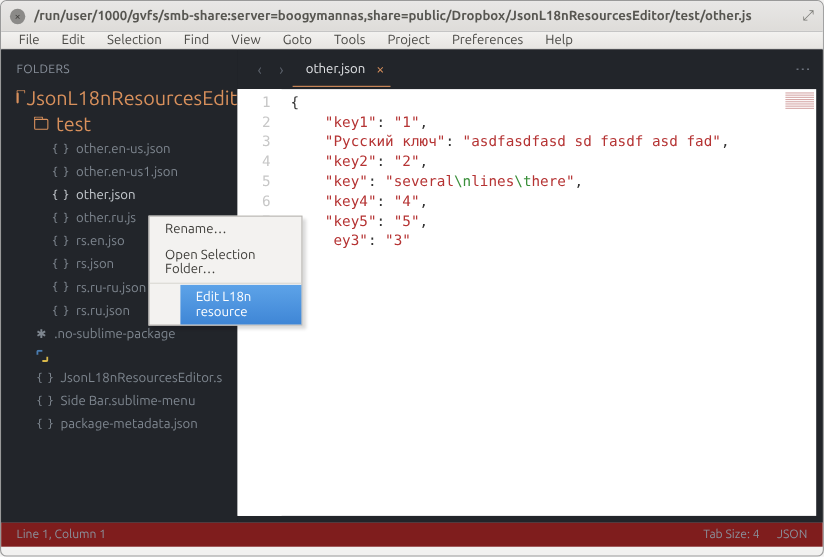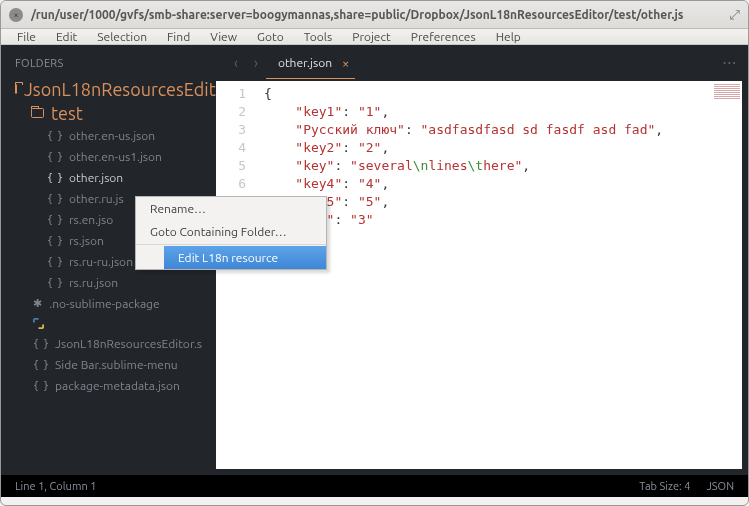--- a/index.html
+++ b/index.html
@@ -29,23 +29,23 @@
 .navarrow { color: #5b616b; font-size: 14px; padding: 0 8px; }
 .tab { color: #e0e2e5; font-size: 12px; padding: 8px 6px 8px 12px; border-bottom: 1px solid #d8905c; display: flex; align-items: center; }
 .tab .x { color: #d8905c; margin-left: 10px; font-size: 13px; }
 .more { margin-left: auto; color: #6c727c; font-size: 14px; letter-spacing: 1px; writing-mode: vertical-lr; }
 .code-area { flex: 1; display: flex; background: #fff; margin: 0 6px 6px 0; position: relative; }
 .gutter { width: 40px; background: #fff; color: #c7c7c7; font-family: Consolas, monospace; font-size: 13px; text-align: right; padding: 4px 10px 0 0; line-height: 18px; }
 .code { flex: 1; font-family: Consolas, monospace; font-size: 13px; padding: 4px 0 0 8px; line-height: 18px; white-space: pre; color: #333; }
 .p { color: #333; } .k { color: #b53333; } .c { color: #333; } .v { color: #b53333; } .esc { color: #3a8f3a; }
 .minimap { position: absolute; right: 2px; top: 2px; width: 26px; height: 50px; }
 .minimap div { height: 1px; background: #d6a8a8; margin: 1px 0; }
-.statusbar { height: 22px; background: #000000; color: #8a919c; display: flex; align-items: center; padding: 0 14px; font-size: 11px; }
+.statusbar { height: 22px; background: #7f1d1d; color: #8a919c; display: flex; align-items: center; padding: 0 14px; font-size: 11px; }
 .statusbar .right { margin-left: auto; display: flex; gap: 16px; }
-.context-menu { position: absolute; left: 135px; top: 196px; width: 192px; background: #f3f2f0; border: 1px solid #b7b5b1; box-shadow: 3px 3px 3px rgba(0,0,0,0.15); font-size: 12px; color: #3e3d39; }
+.context-menu { position: absolute; left: 135px; top: 196px; width: 140px; background: #f3f2f0; border: 1px solid #b7b5b1; box-shadow: 3px 3px 3px rgba(0,0,0,0.15); font-size: 12px; color: #3e3d39; }
 .context-menu .item { padding: 5px 14px; }
 .context-menu .sep { border-top: 1px solid #d9d7d3; margin: 1px 0; }
 .context-menu .item.hl { background: linear-gradient(#5da3e8,#3f86d6); color: #fff; margin-left: 28px; }
 </style>
 </head>
 <body>
 
 <div class="titlebar">
   <div class="close">×</div>
   <div class="title">/run/user/1000/gvfs/smb-share:server=boogymannas,share=public/Dropbox/JsonL18nResourcesEditor/test/other.js</div>
@@ -181,16 +181,16 @@
 <div class="statusbar">
   <span>Line 1, Column 1</span>
   <div class="right">
     <span>Tab Size: 4</span>
     <span>JSON</span>
   </div>
 </div>
 
 <div class="context-menu">
   <div class="item">Rename…</div>
-  <div class="item">Goto Containing Folder…</div>
+  <div class="item">Open Selection Folder…</div>
   <div class="sep"></div>
   <div class="item hl">Edit L18n resource</div>
 </div>
 
 </body></html>

